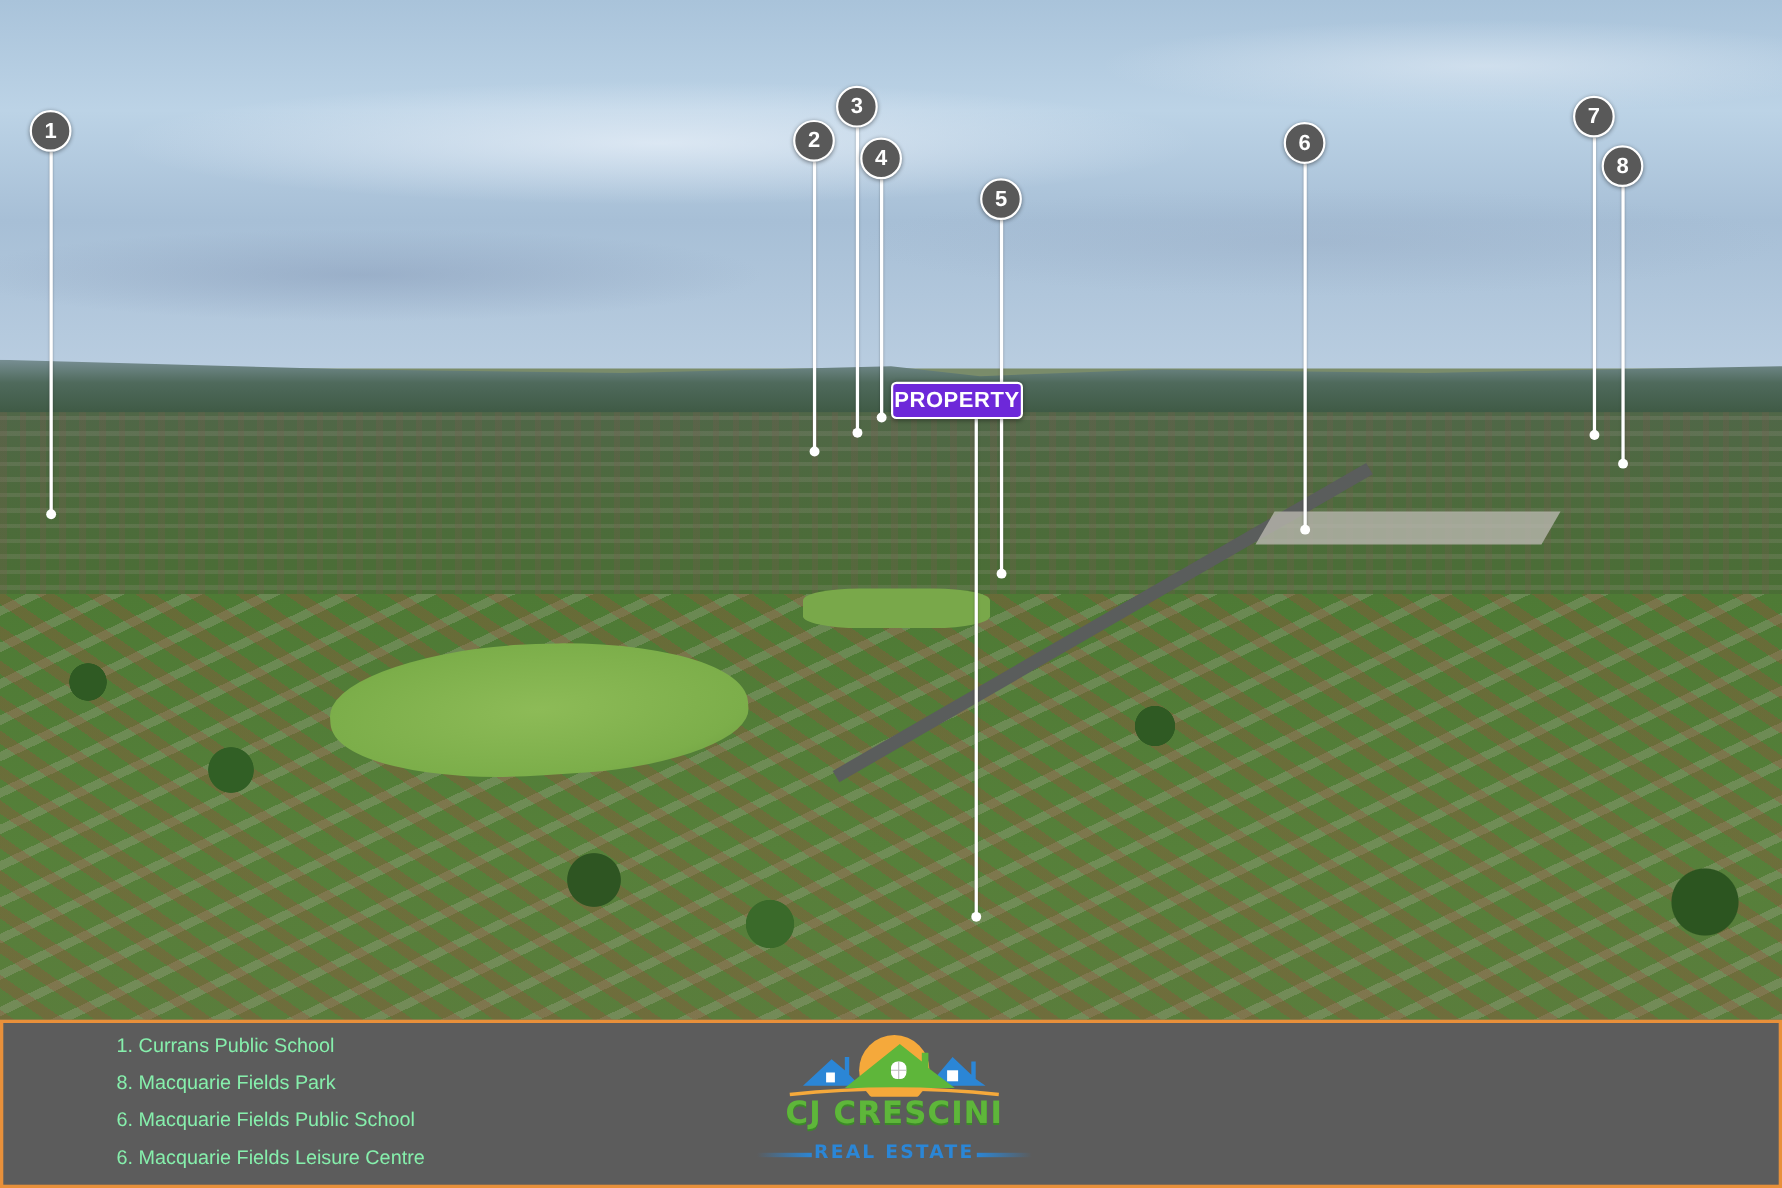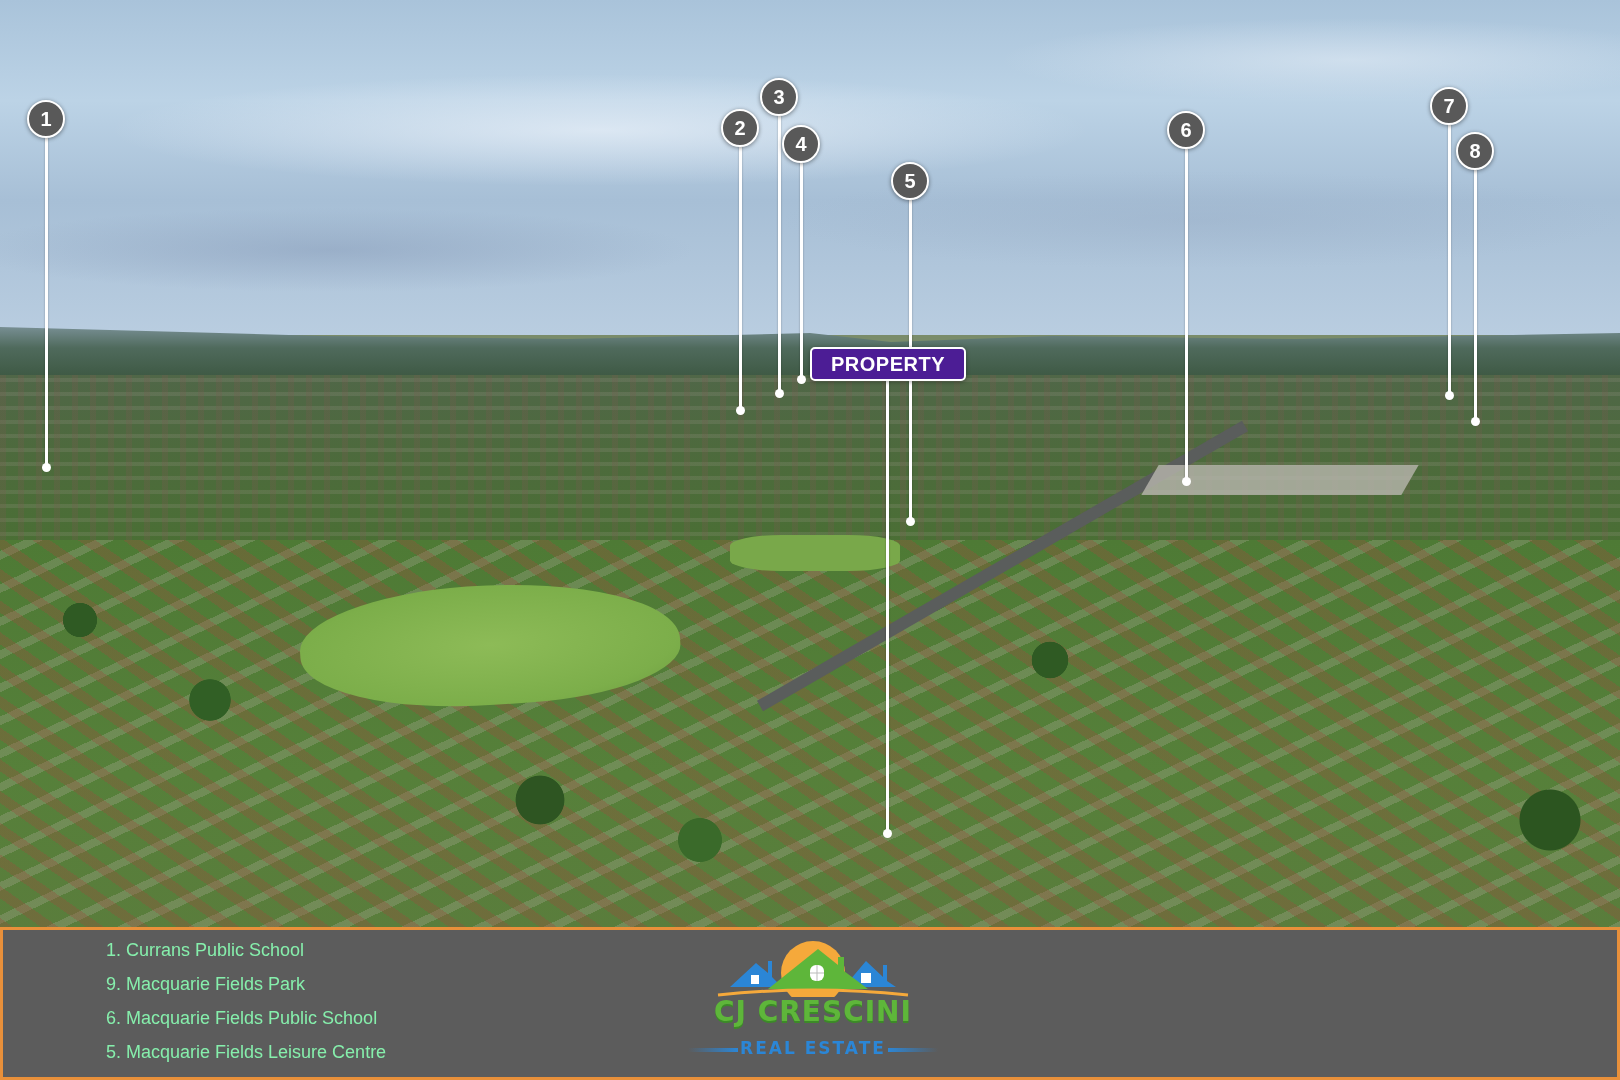--- a/index.html
+++ b/index.html
@@ -71,22 +71,22 @@
     border-radius: 50%; background: #ffffff;
   }
   .marker-pin {
     position: absolute; width: 38px; height: 38px; margin-left: -19px; margin-top: -19px;
     border-radius: 50%; background: #595959; border: 2px solid #ffffff;
     box-shadow: 0 1px 4px rgba(0,0,0,0.45);
     color: #ffffff; font-weight: bold; font-size: 20px; line-height: 34px; text-align: center;
   }
 
   .property-tag {
-    position: absolute; left: 810px; top: 347px; width: 156px; height: 34px;
-    background: #4c1d95; border: 2px solid #ffffff; border-radius: 5px;
+    position: absolute; left: 810px; top: 347px; width: 120px; height: 34px;
+    background: #6d28d9; border: 2px solid #ffffff; border-radius: 5px;
     color: #ffffff; font-weight: bold; font-size: 20px; line-height: 30px; text-align: center;
     letter-spacing: 0.5px;
     box-shadow: 0 1px 4px rgba(0,0,0,0.35);
   }
 
   
   .legend {
     position: absolute; left: 0; top: 927px; width: 1620px; height: 153px;
     background: #5c5c5c; border: 3px solid #e8903a;
   }
@@ -161,23 +161,23 @@
 <div class="marker-dot" style="left:1475px; top:421px;"></div>
 <div class="marker-pin" style="left:1475px; top:151px;">8</div>
 
 <div class="marker-line" style="left:887px; top:380px; height:453px;"></div>
 <div class="marker-dot" style="left:887px; top:833px;"></div>
 <div class="property-tag">PROPERTY</div>
 
 <div class="legend">
   <div class="legend-col left">
     <div class="legend-item">1. Currans Public School</div>
-    <div class="legend-item">9. Macquarie Fields Park</div>
+    <div class="legend-item">8. Macquarie Fields Park</div>
     <div class="legend-item">6. Macquarie Fields Public School</div>
-    <div class="legend-item">5. Macquarie Fields Leisure Centre</div>
+    <div class="legend-item">6. Macquarie Fields Leisure Centre</div>
   </div>
 
   <div class="logo">
     <svg width="290" height="62" viewBox="0 0 290 62" style="position:absolute;left:0;top:0;">
       <circle cx="145" cy="38" r="32" fill="#f5a93b"></circle>
       <polygon points="62,52 88,28 100,38 100,26 104,26 104,42 114,52" fill="#2b86d6"></polygon>
       <rect x="83" y="40" width="8" height="9" fill="#ffffff"></rect>
       <polygon points="176,52 198,26 215,42 215,30 219,30 219,46 228,52" fill="#2b86d6"></polygon>
       <rect x="193" y="38" width="10" height="10" fill="#ffffff"></rect>
       <polygon points="100,54 150,14 170,30 170,22 176,22 176,36 200,54" fill="#5eb63a"></polygon>

